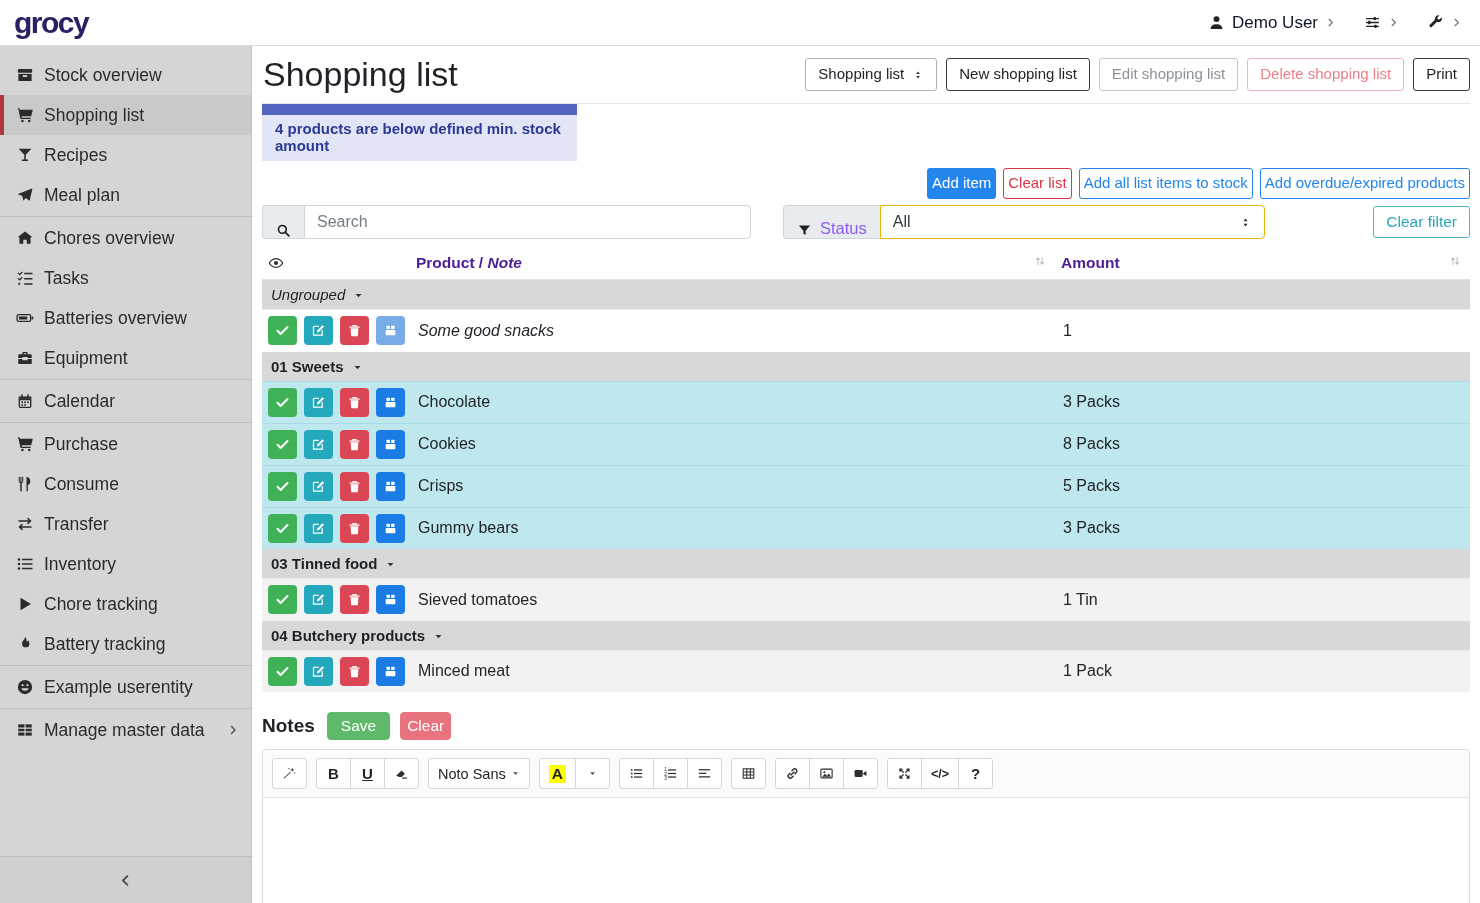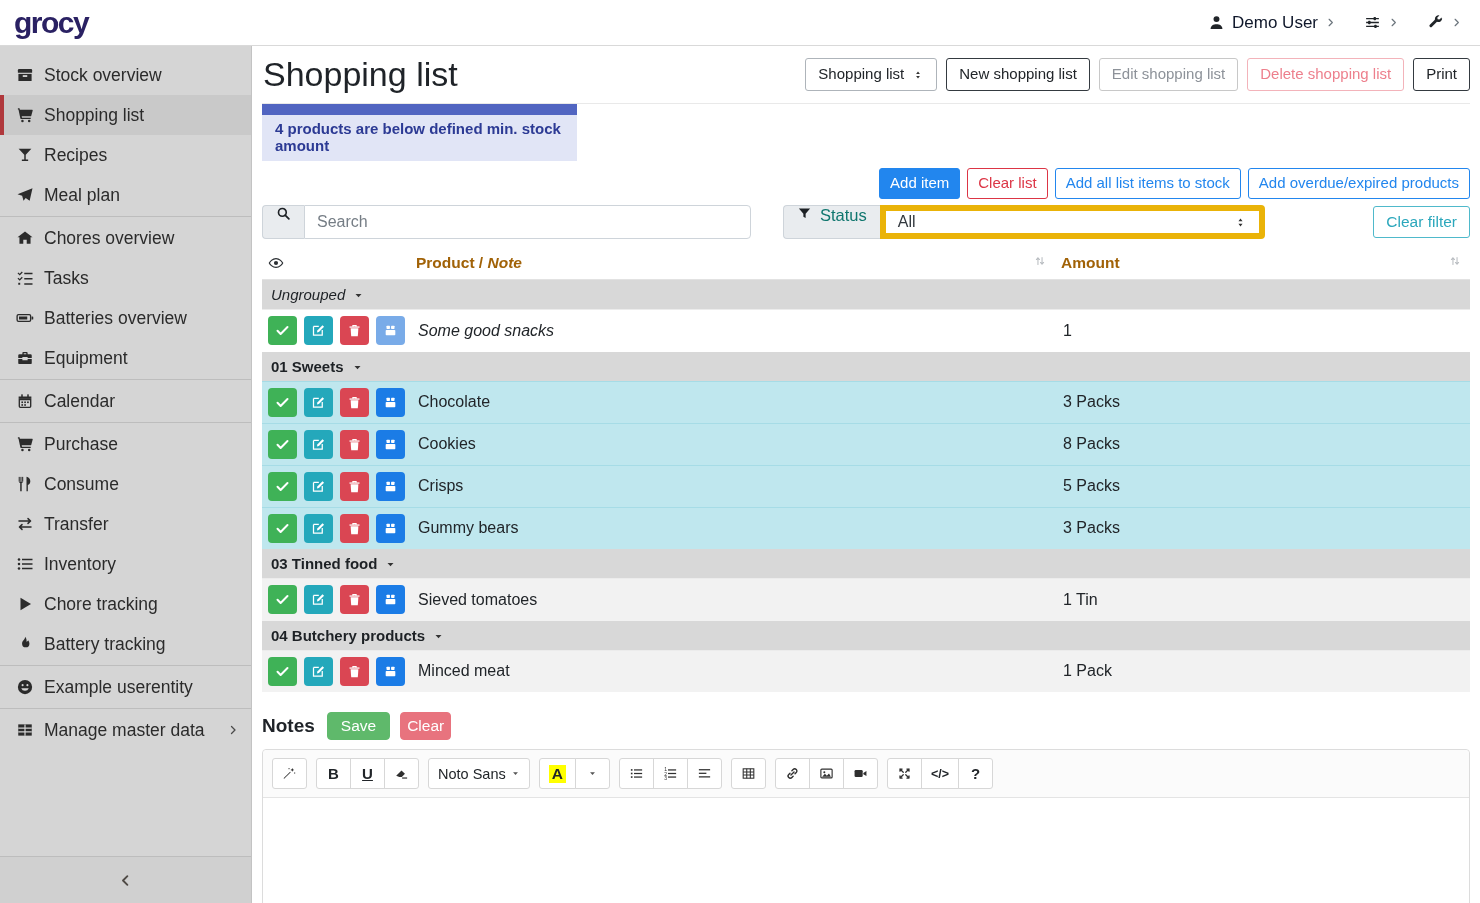--- a/index.html
+++ b/index.html
@@ -61,47 +61,47 @@
   .btn .sel-ic svg{width:12px;height:12px;color:#333}
 
   
   .min-alert{width:315px}
   .min-alert-bar{height:11px;background:var(--alert-bar)}
   .min-alert-body{background:var(--alert-bg);color:var(--alert-text);font-weight:bold;
                   font-size:15px;padding:5px 12px 7px 13px}
 
   
   .actions-row{margin-top:7px;display:flex;justify-content:flex-end;gap:7px}
-  .btn-sm{padding:5px 10px;font-size:15px;border-radius:3px}
+  .btn-sm{padding:5px 4px;font-size:15px;border-radius:3px}
   .btn-primary{background:var(--primary-blue);border-color:var(--primary-blue);color:#fff}
   .btn-outline-danger{border-color:var(--danger-red);color:var(--danger-red)}
   .btn-outline-primary{border-color:var(--primary-blue);color:var(--primary-blue)}
   .btn-outline-info{border-color:#4fb9cb;color:var(--info-teal)}
 
   
   .filter-row{margin-top:6px;display:flex;align-items:center}
   .input-group{display:flex;height:34px}
   .ig-search{width:489px;margin-right:32px}
   .ig-status{width:482px}
   .ig-prepend{background:#e9ecef;border:1px solid #ced4da;border-right:0;border-radius:4px 0 0 4px;
-              display:flex;align-items:flex-start;gap:8px;padding:0 13px;font-size:16.5px;color:#0f766e}
+              display:flex;align-items:flex-end;gap:8px;padding:0 13px;font-size:16.5px;color:#8b5cf6}
   .ig-prepend svg{width:15px;height:15px;color:#1d2125}
   .ig-input{flex:1;border:1px solid #ced4da;border-radius:0 4px 4px 0;padding:0 12px;
             font-size:16px;color:#495057;outline:none;font-family:inherit;min-width:0}
   .ig-input::placeholder{color:#757d85}
-  .ig-select{flex:1;border:6px solid #eab308;border-radius:0 4px 4px 0;background:#fff;
+  .ig-select{flex:1;border:1px solid #eab308;border-radius:0 4px 4px 0;background:#fff;
              display:flex;align-items:center;justify-content:space-between;padding:0 12px;
              font-size:16px;color:#32383e;cursor:pointer}
   .ig-select svg{width:13px;height:13px;color:#333}
   .clear-filter{margin-left:auto;padding:5px 12px;font-size:15.5px}
 
   
   table.list{width:100%;border-collapse:collapse;margin-top:9px;table-layout:fixed}
   col.c-act{width:148px} col.c-amt{width:415px}
-  thead th{text-align:left;font-size:15.5px;padding:6px 8px 7px 6px;color:#a16207;border-bottom:1px solid #e2e2e2}
+  thead th{text-align:left;font-size:15.5px;padding:6px 8px 7px 6px;color:#4c1d95;border-bottom:1px solid #e2e2e2}
   thead .eye{color:#2b2f33}
   thead .eye svg{width:16px;height:16px}
   th .sort{float:right;color:#b9bdc1}
   th .sort svg{width:14px;height:14px}
   th i{font-style:italic}
   tr.group-row td{background:var(--group-bg);font-size:15px;font-weight:bold;padding:6px 9px;height:29px;color:#1d2125}
   tr.group-row td.italic .group-label{font-style:italic;font-weight:400}
   .group-caret{display:inline-block;margin-left:8px;color:#333;vertical-align:-1px}
   .group-caret svg{width:11px;height:11px}
   tr.item-row td{height:42px;padding:0 8px;font-size:16px;border-top:1px solid #ececec;background:#fff}

